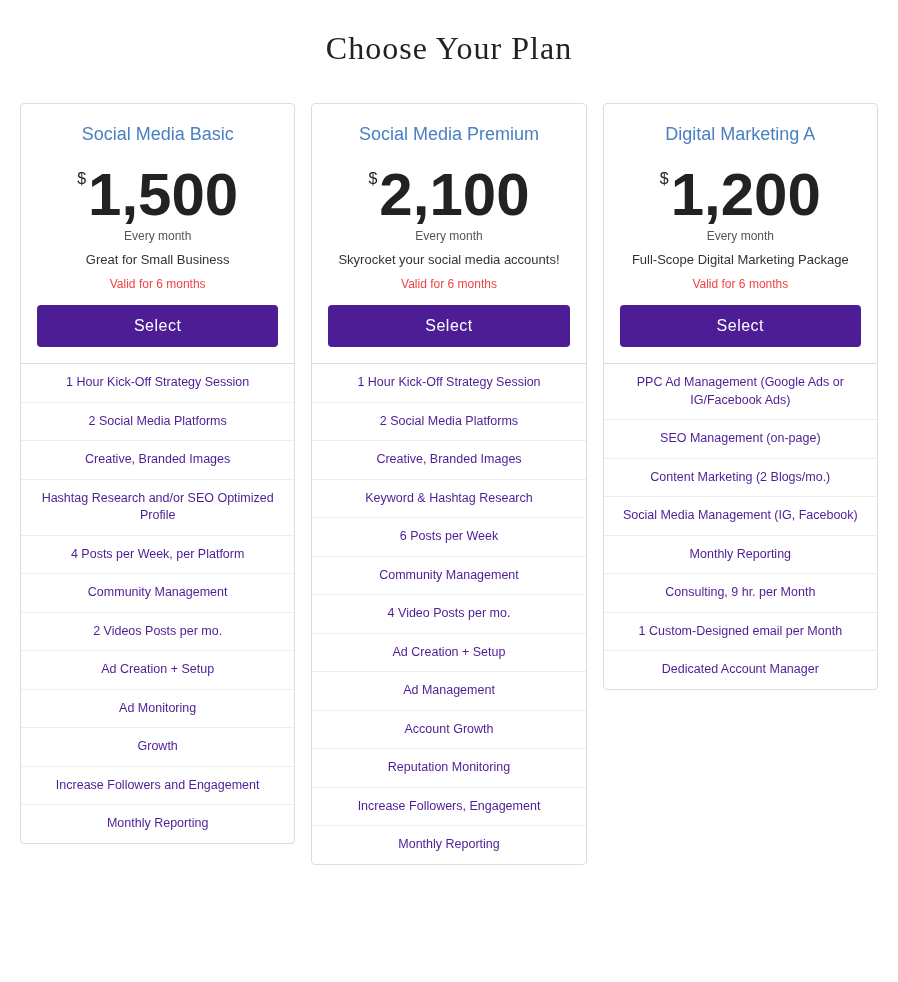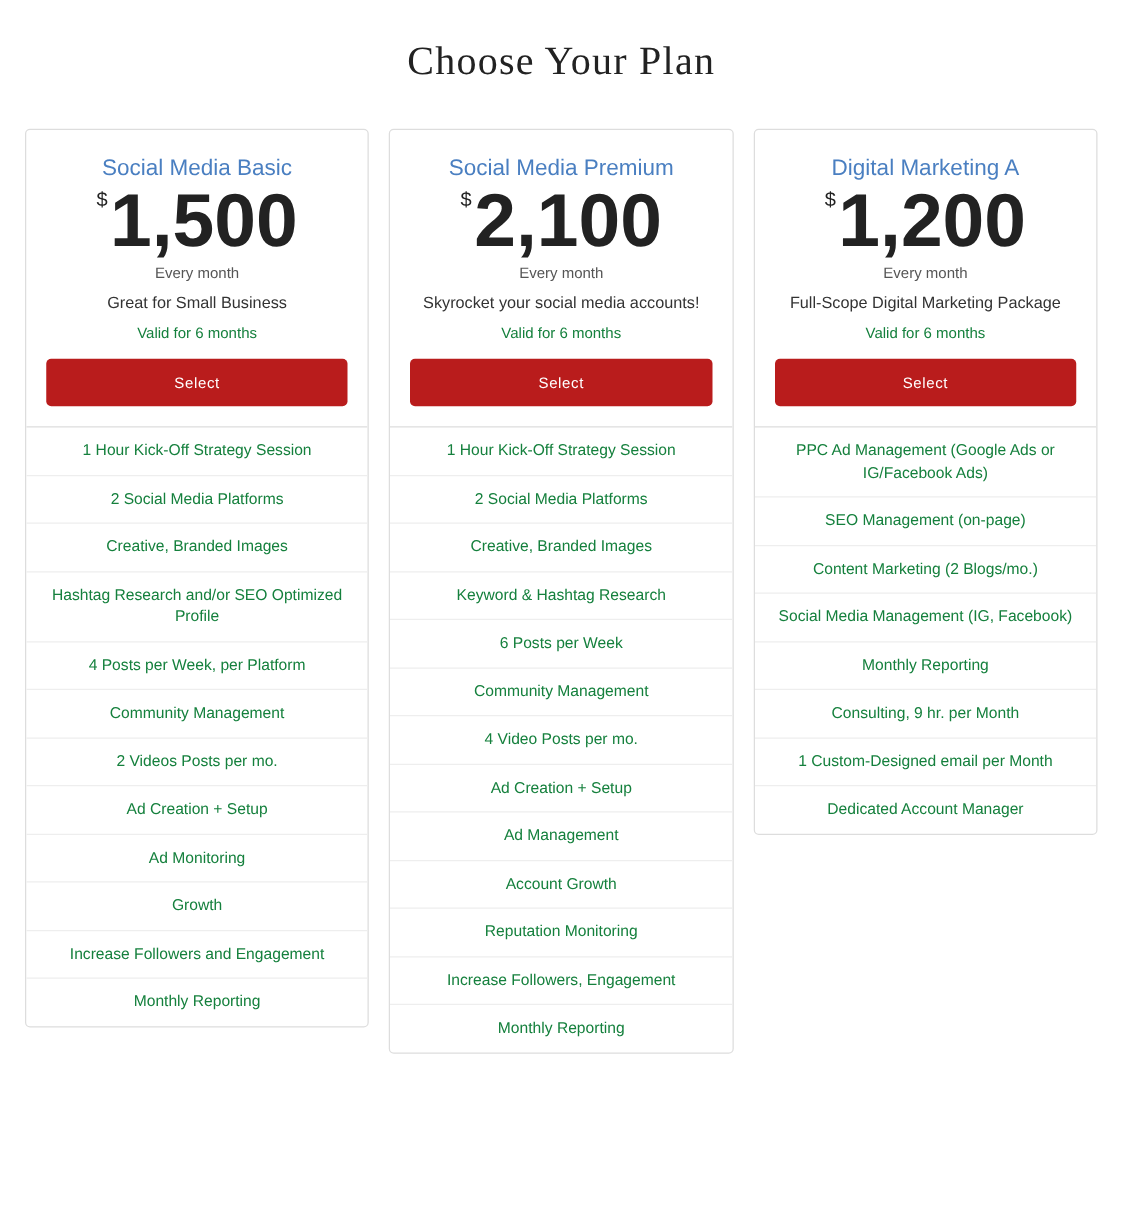--- a/index.html
+++ b/index.html
@@ -34,21 +34,21 @@
     }
     .plan-header {
       padding: 20px 16px 16px;
       text-align: center;
       border-bottom: 1px solid #ddd;
     }
     .plan-name {
       font-family: Arial, sans-serif;
       font-size: 18px;
       color: #4a7fc1;
-      margin-bottom: 2px;
+      margin-bottom: 20px;
     }
     .plan-price-wrapper {
       display: flex;
       align-items: flex-start;
       justify-content: center;
       line-height: 1;
       margin-bottom: 4px;
     }
     .plan-currency {
       font-size: 16px;
@@ -72,44 +72,44 @@
     }
     .plan-tagline {
       font-size: 13px;
       color: #333;
       font-family: Arial, sans-serif;
       margin-bottom: 8px;
       line-height: 1.4;
     }
     .plan-validity {
       font-size: 12px;
-      color: #15803d;
+      color: #ef4444;
       font-family: Arial, sans-serif;
       margin-bottom: 14px;
     }
     .select-btn {
       display: block;
       width: 100%;
-      background: #b91c1c;
+      background: #4c1d95;
       color: #fff;
       border: none;
       border-radius: 4px;
       padding: 12px 0;
-      font-size: 12px;
+      font-size: 16px;
       font-family: Arial, sans-serif;
       cursor: pointer;
       letter-spacing: 0.5px;
     }
     .plan-features {
       padding: 0;
     }
     .feature-item {
       font-family: Arial, sans-serif;
       font-size: 12.5px;
-      color: #15803d;
+      color: #4c1d95;
       text-align: center;
       padding: 10px 12px;
       border-bottom: 1px solid #eee;
       line-height: 1.4;
     }
     .feature-item:last-child {
       border-bottom: none;
     }
   </style>
 </head>

